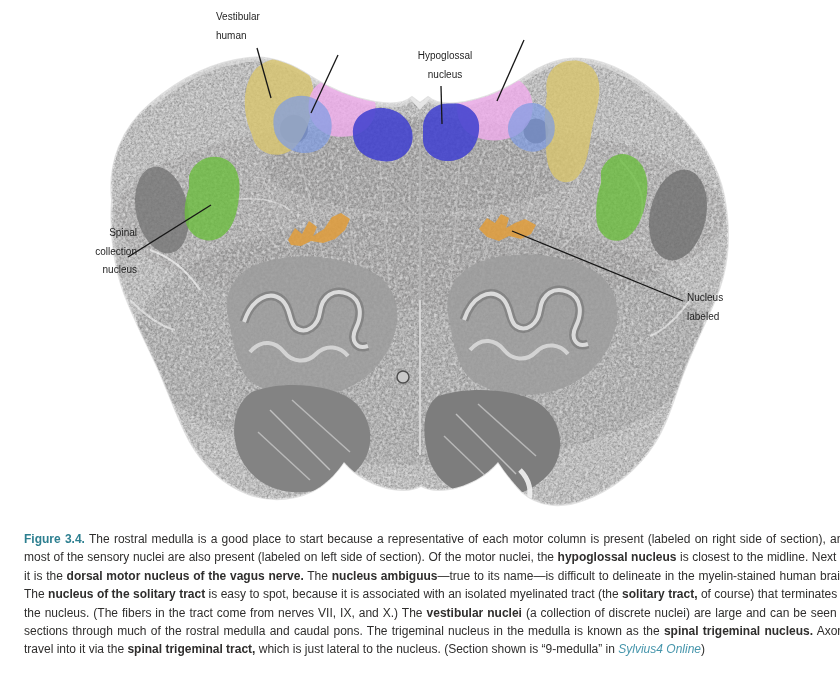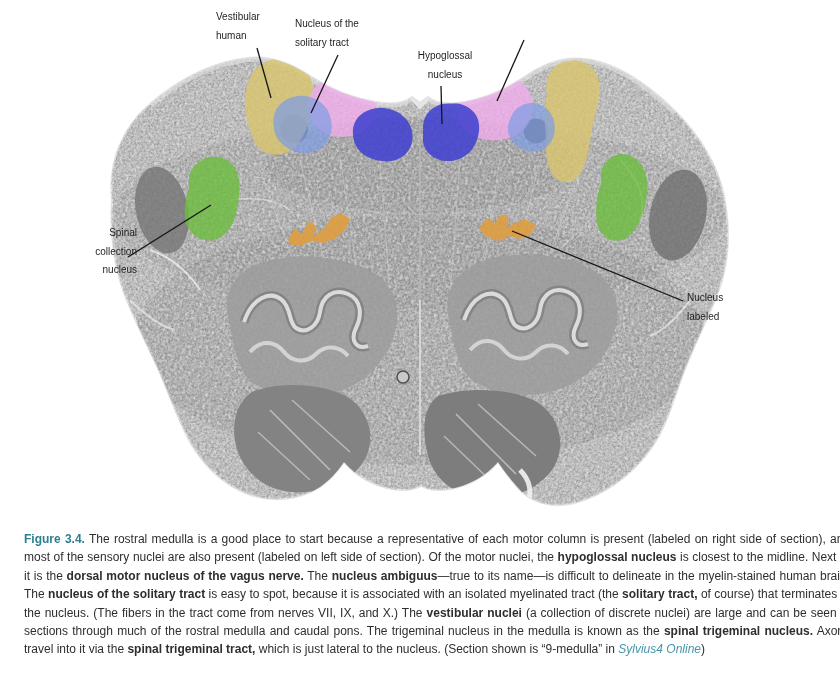--- a/index.html
+++ b/index.html
@@ -165,24 +165,20 @@
         <line x1="128" y1="257" x2="211" y2="205" class="leader"></line>
         <line x1="683" y1="301" x2="512" y2="231" class="leader"></line>
       </g>
   </svg>
 
   <div id="labels">
       <div class="fig-label" style="left: 216px; top: 8px; width: 74px; text-align: left;">
         <div>Vestibular</div>
         <div>human</div>
       </div>
-      <div class="fig-label" style="left: 295px; top: 15px; width: 98px; text-align: left;">
-        <div>Nucleus of the</div>
-        <div>solitary tract</div>
-      </div>
       <div class="fig-label" style="left: 403px; top: 47px; width: 84px; text-align: center;">
         <div>Hypoglossal</div>
         <div>nucleus</div>
       </div>
       <div class="fig-label" style="left: 57px; top: 224px; width: 80px; text-align: right;">
         <div>Spinal</div>
         <div>collection</div>
         <div>nucleus</div>
       </div>
       <div class="fig-label" style="left: 687px; top: 289px; width: 80px; text-align: left;">

